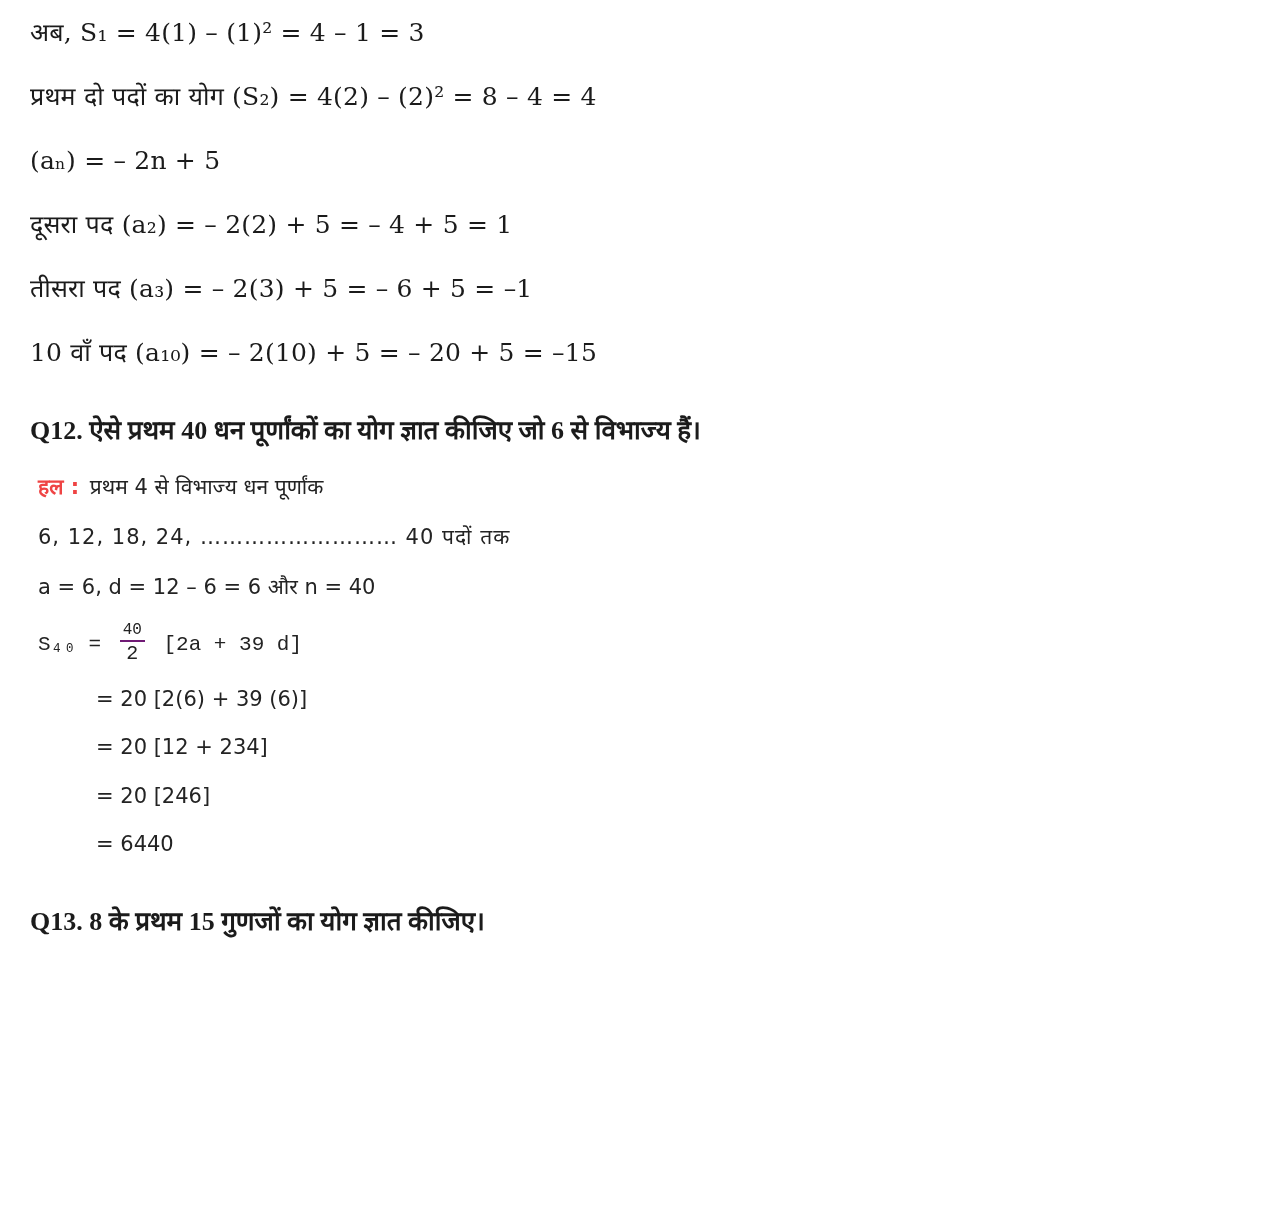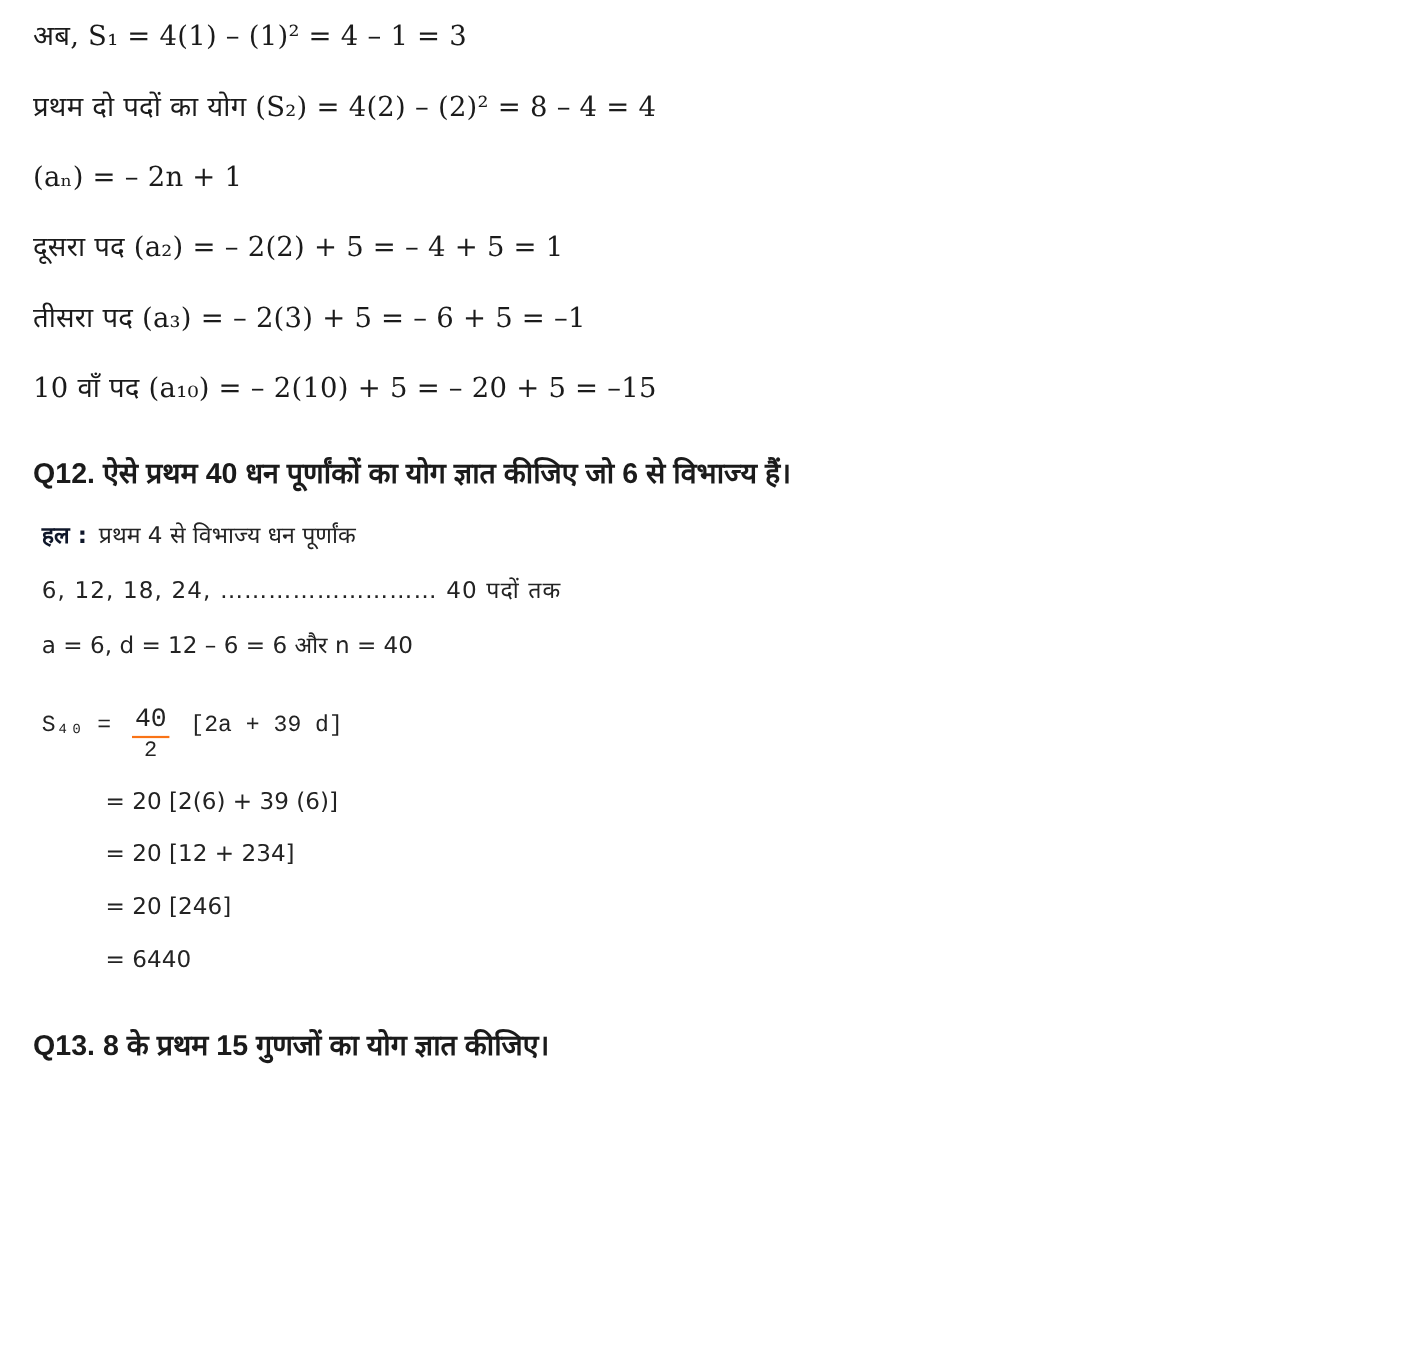--- a/index.html
+++ b/index.html
@@ -23,21 +23,21 @@
   .mline {
     font-family: "DejaVu Serif", "Liberation Serif", serif;
     font-size: 25px;
     line-height: 1.2;
     margin: 0 0 34px 0;
     white-space: nowrap;
     letter-spacing: .2px;
   }
   
   .qheading {
-    font-family: Liberation Sans, sans-serif;
+    font-family: Liberation Serif, serif;
     font-weight: bold;
     font-size: 26px;
     line-height: 1.45;
     margin: 0 0 6px 0;
     max-width: 900px;
   }
   .q12 { margin-top: 44px; margin-bottom: 24px; }
   .q13 { margin-top: 46px; }
 
   
@@ -46,41 +46,40 @@
     font-size: 21px;
     line-height: 1.25;
     color: #232323;
     padding-left: 8px;
   }
   .sol-row {
     margin: 0 0 24px 0;
     white-space: nowrap;
   }
   .hal {
-    color: #0f172a;
+    color: #ef4444;
     font-weight: bold;
     margin-right: 4px;
   }
 
   
   .frac {
     display: inline-block;
     vertical-align: middle;
     text-align: center;
     line-height: 1.05;
     margin: 0 6px;
     position: relative;
     top: -2px;
   }
   .frac .num {
     display: block;
-    font-size: 24px;
+    font-size: 16px;
     padding: 0 3px 1px 3px;
-    border-bottom: 2px solid #f97316;
-    margin-top: 20px;
+    border-bottom: 2px solid #701a75;
   }
   .frac .den {
     display: block;
     font-size: 20px;
     padding-top: 1px;
   }
   .sol-row.sfourty {
     margin-bottom: 20px;
     font-family: Liberation Mono, monospace;
   }
@@ -91,21 +90,21 @@
   .final { margin-top: 28px; margin-bottom: 0; }
   .dots { letter-spacing: 1px; }
 </style>
 </head>
 <body>
 
 <div class="page">
 
   <p class="mline">अब, S₁ = 4(1) – (1)² = 4 – 1 = 3</p>
   <p class="mline">प्रथम दो पदों का योग (S₂) = 4(2) – (2)² = 8 – 4 = 4</p>
-  <p class="mline">(aₙ) = – 2n + 1</p>
+  <p class="mline">(aₙ) = – 2n + 5</p>
   <p class="mline">दूसरा पद (a₂) = – 2(2) + 5  = – 4 + 5 = 1</p>
   <p class="mline">तीसरा पद (a₃) = – 2(3) + 5  = – 6 + 5 = –1</p>
   <p class="mline">10 वाँ पद (a₁₀) = – 2(10) + 5  = – 20 + 5 = –15</p>
 
   <h2 class="qheading q12">
     <span>Q12.</span>
     <span>ऐसे प्रथम 40 धन पूर्णांकों का योग ज्ञात कीजिए जो 6 से विभाज्य हैं।</span>
   </h2>
 
   <div class="solution">

